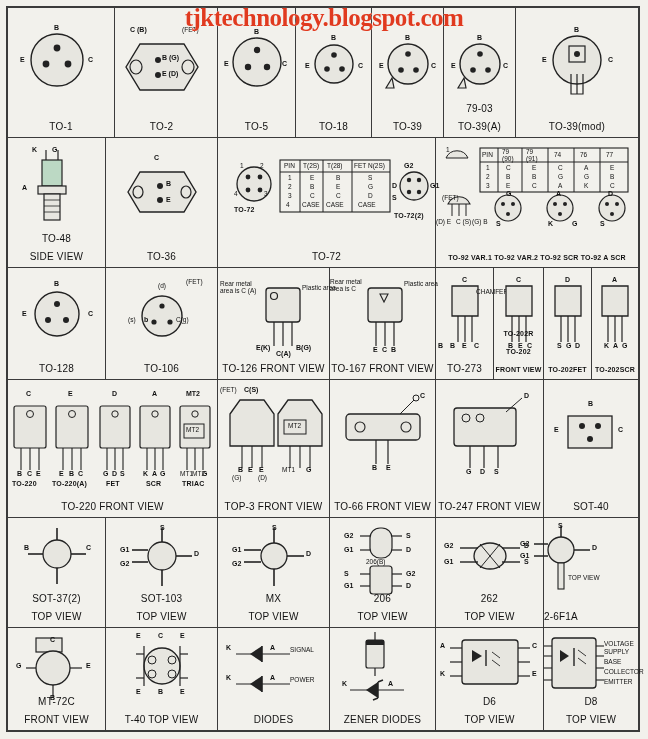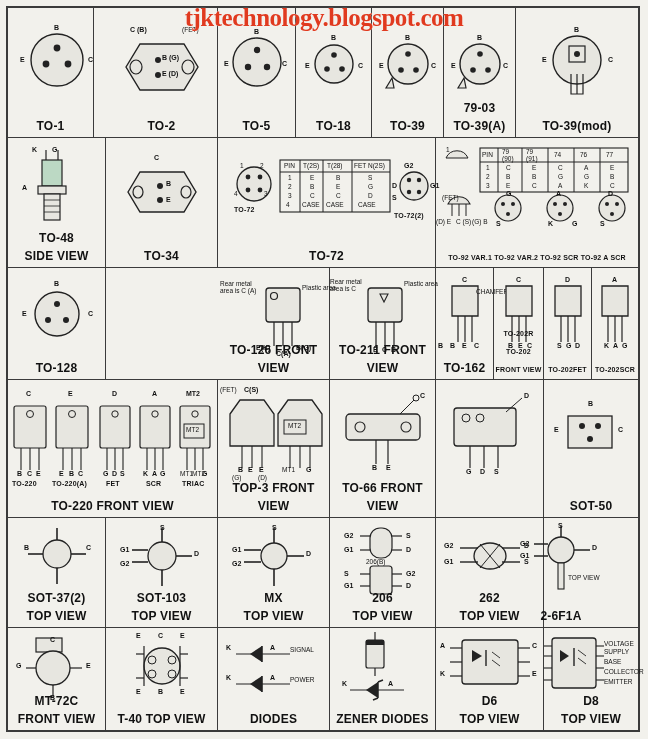--- a/index.html
+++ b/index.html
@@ -7,40 +7,40 @@
   #page{position:relative;width:648px;height:739px;background:#f2f1ec;overflow:hidden;}
   #watermark{position:absolute;top:4px;left:0;width:648px;text-align:center;
     font-family:"Liberation Serif",serif;font-weight:bold;font-size:25px;color:#e03a1f;
     letter-spacing:-0.5px;z-index:40;text-shadow:0 0 1px #fff;}
   .sheet{position:absolute;left:6px;top:6px;width:634px;height:726px;border:2px solid #3b3b3b;box-sizing:border-box;}
   .row{position:absolute;left:0;right:0;border-bottom:1.5px solid #3b3b3b;box-sizing:border-box;}
   .row:last-child{border-bottom:none;}
   .cell{position:absolute;top:0;bottom:0;border-right:1.5px solid #3b3b3b;box-sizing:border-box;
     display:flex;flex-direction:column;align-items:center;justify-content:flex-start;padding-top:4px;}
   .cell.last{border-right:none;}
-  .cap{font-size:12px;font-weight:bold;color:#111;text-align:center;line-height:1.15;letter-spacing:0.2px;}
+  .cap{font-size:10px;font-weight:normal;color:#111;text-align:center;line-height:1.15;letter-spacing:0.2px;}
   .cap.sm{font-size:7px;font-weight:bold;}
   .caps{position:absolute;bottom:3px;left:0;right:0;text-align:center;}
   .art{position:relative;flex:1;width:100%;}
   .lbl{position:absolute;font-size:7px;color:#111;font-weight:bold;white-space:nowrap;}
   .lbl.n{font-weight:normal;font-size:6.5px;}
   svg{position:absolute;left:0;top:0;overflow:visible;}
 </style>
 </head>
 <body>
 
 <div id="page">
 
   <div id="watermark">tjktechnology.blogspot.com</div>
 
   <div class="sheet">
 
     <div class="row" style="top:0;height:130px;">
 
-      <div class="cell" style="left:0;width:86px;">
+      <div class="cell" style="left:0;width:107px;">
         <div class="art">
           <svg width="98" height="100">
             <circle cx="49" cy="48" r="26" fill="#e7e6e0" stroke="#222" stroke-width="1.4"></circle>
             <circle cx="49" cy="36" r="3.4" fill="#222"></circle>
             <circle cx="38" cy="52" r="3.4" fill="#222"></circle>
             <circle cx="60" cy="52" r="3.4" fill="#222"></circle>
           </svg>
           <span class="lbl" style="left:46px;top:12px;">B</span>
           <span class="lbl" style="left:12px;top:44px;">E</span>
           <span class="lbl" style="left:80px;top:44px;">C</span>
@@ -173,21 +173,21 @@
             <path d="M22 50 L34 30 L78 30 L90 50 L78 70 L34 70 Z" fill="#e7e6e0" stroke="#222" stroke-width="1.4"></path>
             <ellipse cx="32" cy="50" rx="5" ry="6" fill="none" stroke="#222" stroke-width="1.2"></ellipse>
             <ellipse cx="80" cy="50" rx="5" ry="6" fill="none" stroke="#222" stroke-width="1.2"></ellipse>
             <circle cx="54" cy="44" r="3" fill="#222"></circle>
             <circle cx="54" cy="58" r="3" fill="#222"></circle>
           </svg>
           <span class="lbl" style="left:48px;top:12px;">C</span>
           <span class="lbl" style="left:60px;top:38px;">B</span>
           <span class="lbl" style="left:60px;top:54px;">E</span>
         </div>
-        <div class="caps"><span class="cap">TO-34</span></div>
+        <div class="caps"><span class="cap">TO-36</span></div>
       </div>
 
       <div class="cell" style="left:210px;width:218px;">
         <div class="art">
           <svg width="218" height="100">
             <circle cx="36" cy="42" r="17" fill="#e7e6e0" stroke="#222" stroke-width="1.3"></circle>
             <circle cx="30" cy="35" r="2.4" fill="#222"></circle>
             <circle cx="42" cy="35" r="2.4" fill="#222"></circle>
             <circle cx="42" cy="48" r="2.4" fill="#222"></circle>
             <circle cx="30" cy="48" r="2.4" fill="#222"></circle>
@@ -326,20 +326,36 @@
             <circle cx="40" cy="48" r="3" fill="#222"></circle>
             <circle cx="58" cy="48" r="3" fill="#222"></circle>
           </svg>
           <span class="lbl" style="left:46px;top:8px;">B</span>
           <span class="lbl" style="left:14px;top:38px;">E</span>
           <span class="lbl" style="left:80px;top:38px;">C</span>
         </div>
         <div class="caps"><span class="cap">TO-128</span></div>
       </div>
 
+      <div class="cell" style="left:98px;width:112px;">
+        <div class="art">
+          <svg width="112" height="86">
+            <circle cx="56" cy="44" r="20" fill="#e7e6e0" stroke="#222" stroke-width="1.4"></circle>
+            <circle cx="56" cy="34" r="2.6" fill="#222"></circle>
+            <circle cx="48" cy="50" r="2.6" fill="#222"></circle>
+            <circle cx="64" cy="50" r="2.6" fill="#222"></circle>
+          </svg>
+          <span class="lbl n" style="left:52px;top:10px;">(d)</span>
+          <span class="lbl n" style="left:80px;top:6px;">(FET)</span>
+          <span class="lbl n" style="left:22px;top:44px;">(s)</span>
+          <span class="lbl" style="left:38px;top:44px;">b</span>
+          <span class="lbl n" style="left:70px;top:44px;">C(g)</span>
+        </div>
+        <div class="caps"><span class="cap">TO-106</span></div>
+      </div>
 
       <div class="cell" style="left:210px;width:112px;">
         <div class="art">
           <svg width="112" height="86">
             <rect x="48" y="16" width="34" height="34" rx="3" fill="#e7e6e0" stroke="#222" stroke-width="1.3"></rect>
             <circle cx="56" cy="24" r="3.5" fill="none" stroke="#222" stroke-width="1.2"></circle>
             <line x1="56" y1="50" x2="56" y2="74" stroke="#222" stroke-width="1.2"></line>
             <line x1="65" y1="50" x2="65" y2="74" stroke="#222" stroke-width="1.2"></line>
             <line x1="74" y1="50" x2="74" y2="74" stroke="#222" stroke-width="1.2"></line>
           </svg>
@@ -360,39 +376,39 @@
             <line x1="46" y1="50" x2="46" y2="74" stroke="#222" stroke-width="1.2"></line>
             <line x1="55" y1="50" x2="55" y2="74" stroke="#222" stroke-width="1.2"></line>
             <line x1="64" y1="50" x2="64" y2="74" stroke="#222" stroke-width="1.2"></line>
           </svg>
           <span class="lbl n" style="left:0px;top:6px;width:38px;white-space:normal;line-height:1.1;">Rear metal area is C</span>
           <span class="lbl n" style="left:74px;top:8px;">Plastic area</span>
           <span class="lbl" style="left:43px;top:74px;">E</span>
           <span class="lbl" style="left:52px;top:74px;">C</span>
           <span class="lbl" style="left:61px;top:74px;">B</span>
         </div>
-        <div class="caps"><span class="cap">TO-211 FRONT VIEW</span></div>
+        <div class="caps"><span class="cap">TO-167 FRONT VIEW</span></div>
       </div>
 
       <div class="cell" style="left:428px;width:58px;">
         <div class="art">
           <svg width="58" height="86">
             <path d="M16 14 L42 14 L42 44 L16 44 Z" fill="#e7e6e0" stroke="#222" stroke-width="1.3"></path>
             <line x1="22" y1="44" x2="22" y2="70" stroke="#222" stroke-width="1.2"></line>
             <line x1="29" y1="44" x2="29" y2="70" stroke="#222" stroke-width="1.2"></line>
             <line x1="36" y1="44" x2="36" y2="70" stroke="#222" stroke-width="1.2"></line>
           </svg>
           <span class="lbl" style="left:26px;top:4px;">C</span>
           <span class="lbl" style="left:2px;top:70px;">B</span>
           <span class="lbl" style="left:14px;top:70px;">B</span>
           <span class="lbl" style="left:26px;top:70px;">E</span>
           <span class="lbl" style="left:38px;top:70px;">C</span>
           <span class="lbl n" style="left:40px;top:16px;">CHAMFER</span>
         </div>
-        <div class="caps"><span class="cap">TO-162</span></div>
+        <div class="caps"><span class="cap">TO-273</span></div>
       </div>
 
       <div class="cell" style="left:486px;width:50px;">
         <div class="art">
           <svg width="50" height="86">
             <path d="M12 14 L38 14 L38 44 L12 44 Z" fill="#e7e6e0" stroke="#222" stroke-width="1.3"></path>
             <line x1="18" y1="44" x2="18" y2="70" stroke="#222" stroke-width="1.2"></line>
             <line x1="25" y1="44" x2="25" y2="70" stroke="#222" stroke-width="1.2"></line>
             <line x1="32" y1="44" x2="32" y2="70" stroke="#222" stroke-width="1.2"></line>
           </svg>
@@ -564,35 +580,36 @@
             <line x1="34" y1="62" x2="34" y2="84" stroke="#222" stroke-width="1.2"></line>
             <line x1="48" y1="62" x2="48" y2="84" stroke="#222" stroke-width="1.2"></line>
             <line x1="62" y1="62" x2="62" y2="84" stroke="#222" stroke-width="1.2"></line>
             <line x1="70" y1="28" x2="86" y2="14" stroke="#222" stroke-width="1"></line>
           </svg>
           <span class="lbl" style="left:88px;top:8px;">D</span>
           <span class="lbl" style="left:30px;top:84px;">G</span>
           <span class="lbl" style="left:44px;top:84px;">D</span>
           <span class="lbl" style="left:58px;top:84px;">S</span>
         </div>
+        <div class="caps"><span class="cap">TO-247 FRONT VIEW</span></div>
       </div>
 
       <div class="cell last" style="left:536px;width:94px;">
         <div class="art">
           <svg width="94" height="108">
             <rect x="24" y="32" width="44" height="32" fill="#e7e6e0" stroke="#222" stroke-width="1.3"></rect>
             <circle cx="38" cy="42" r="3" fill="#222"></circle>
             <circle cx="54" cy="42" r="3" fill="#222"></circle>
             <circle cx="46" cy="55" r="3" fill="#222"></circle>
           </svg>
           <span class="lbl" style="left:44px;top:16px;">B</span>
           <span class="lbl" style="left:10px;top:42px;">E</span>
           <span class="lbl" style="left:74px;top:42px;">C</span>
         </div>
-        <div class="caps"><span class="cap">SOT-50</span></div>
+        <div class="caps"><span class="cap">SOT-40</span></div>
       </div>
     </div>
 
     <div class="row" style="top:510px;height:110px;">
 
       <div class="cell" style="left:0;width:98px;">
         <div class="art">
           <svg width="98" height="82">
             <circle cx="49" cy="32" r="14" fill="#e7e6e0" stroke="#222" stroke-width="1.3"></circle>
             <line x1="49" y1="18" x2="49" y2="6" stroke="#222" stroke-width="1.6"></line>

